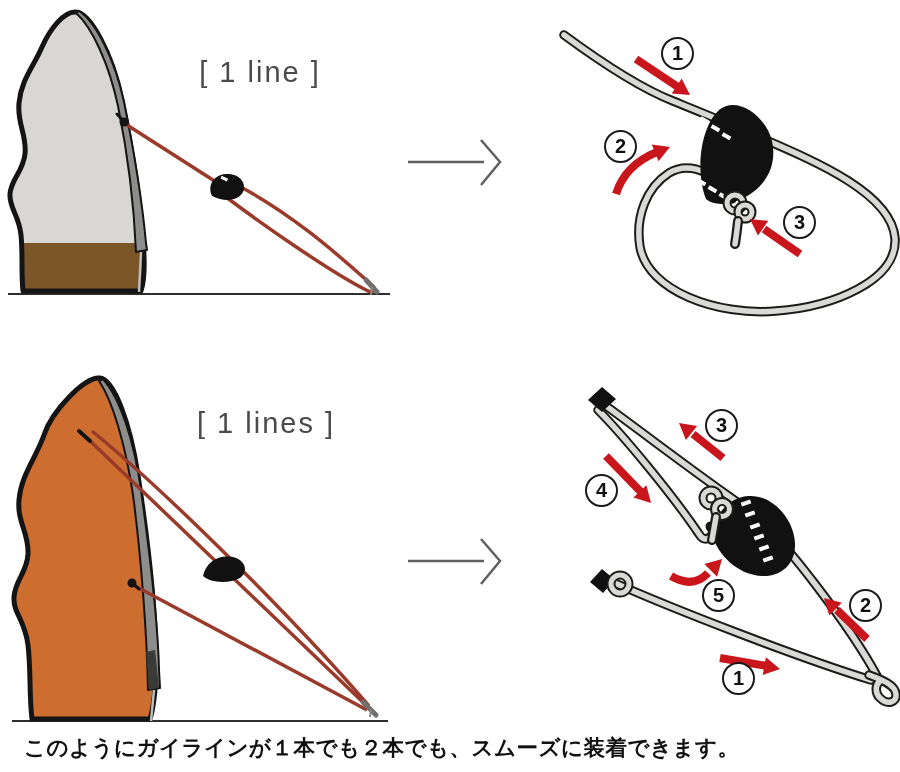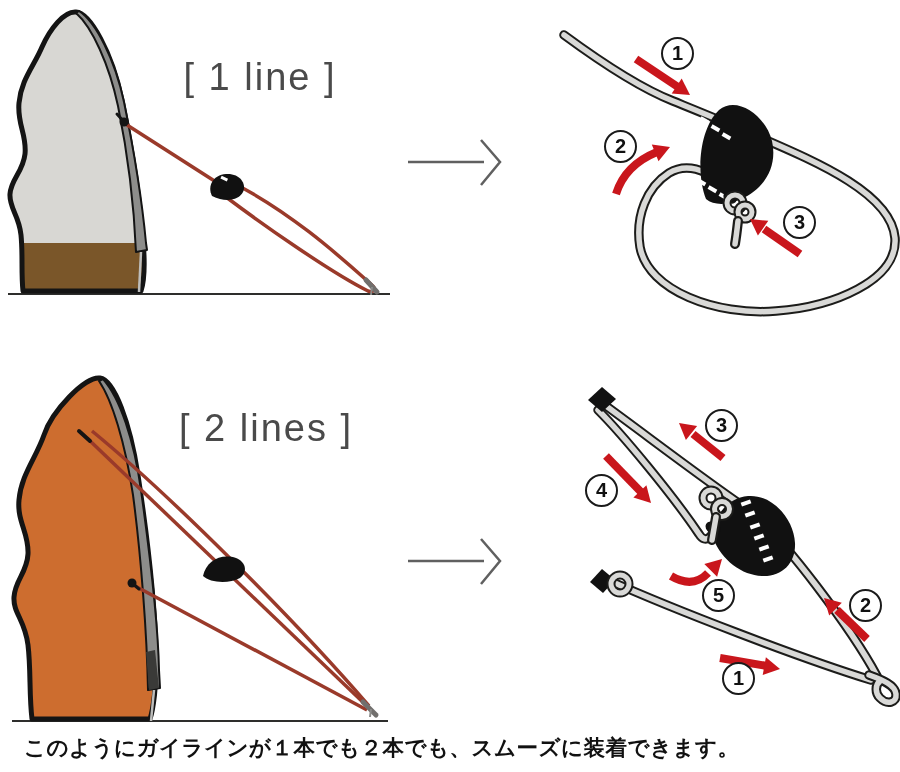--- a/index.html
+++ b/index.html
@@ -3,21 +3,21 @@
 <meta charset="utf-8">
 <style>
   html,body{margin:0;padding:0;background:#fff;}
   .stage{
     position:relative;width:900px;height:772px;background:#ffffff;overflow:hidden;
     font-family:"Liberation Sans", sans-serif;
   }
   .stage svg{position:absolute;display:block;}
   .panel-title{
     position:absolute;text-align:center;color:#4a4a4a;
-    font-size:38px;font-weight:400;letter-spacing:2px;white-space:nowrap;
+    font-size:29px;font-weight:400;letter-spacing:2px;white-space:nowrap;
   }
   #title-one{left:140px;top:56px;width:240px;}
   #title-two{left:146px;top:407px;width:240px;}
   .badge{
     position:absolute;width:33px;height:33px;border-radius:50%;
     background:#fff;border:2.5px solid #1a1a1a;box-sizing:border-box;
     color:#111;font-size:20px;font-weight:700;line-height:28px;text-align:center;
     z-index:5;
   }
   .caption{
@@ -210,21 +210,21 @@
       <path d="M 156,86 L 191,122" stroke="#c9161c" stroke-width="8" fill="none"></path>
       <polygon points="201,133 183.4,127.6 196.4,115.2"></polygon>
     </g>
     <g fill="#c9161c">
       <path d="M 221,206 Q 243,219 258,203" stroke="#c9161c" stroke-width="8" fill="none"></path>
       <polygon points="272,189 267.1,206.7 254.3,193.9"></polygon>
     </g>
   </svg>
 
   <div id="title-one" class="panel-title">[ 1 line ]</div>
-  <div id="title-two" class="panel-title">[ 2 lines ]</div>
+  <div id="title-two" class="panel-title">[ 1 lines ]</div>
 
   <div class="badge b-d1-1">1</div>
   <div class="badge b-d1-2">2</div>
   <div class="badge b-d1-3">3</div>
 
   <div class="badge b-d2-1">1</div>
   <div class="badge b-d2-2">2</div>
   <div class="badge b-d2-3">3</div>
   <div class="badge b-d2-4">4</div>
   <div class="badge b-d2-5">5</div>

